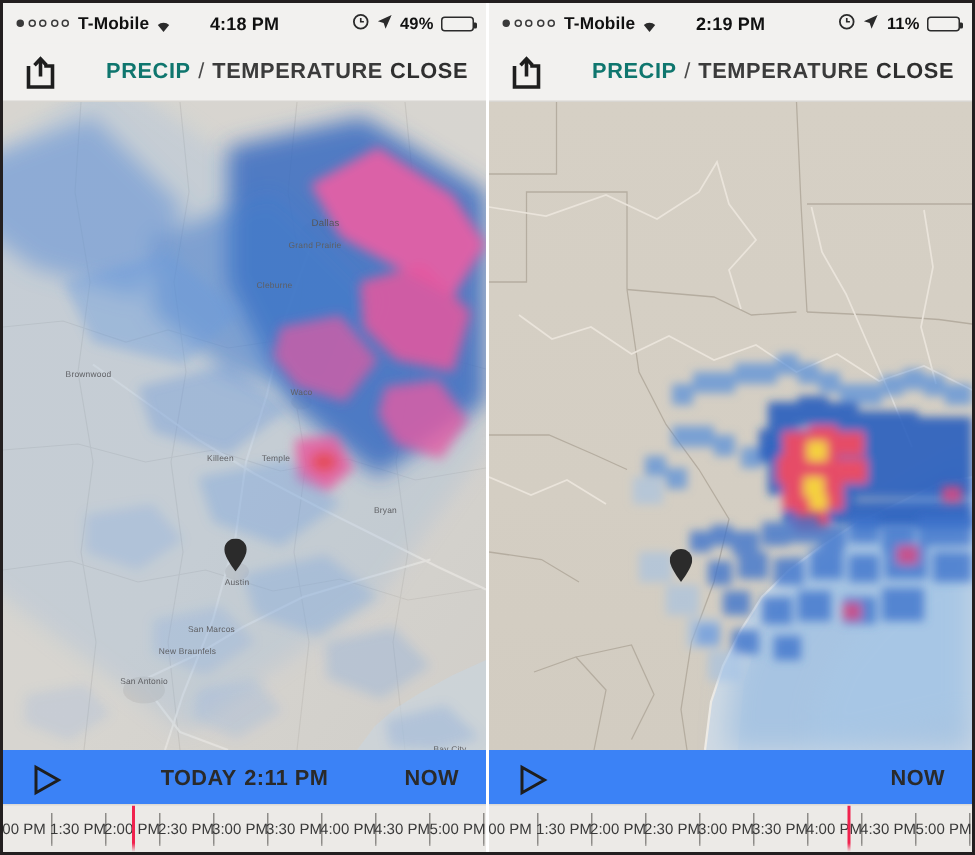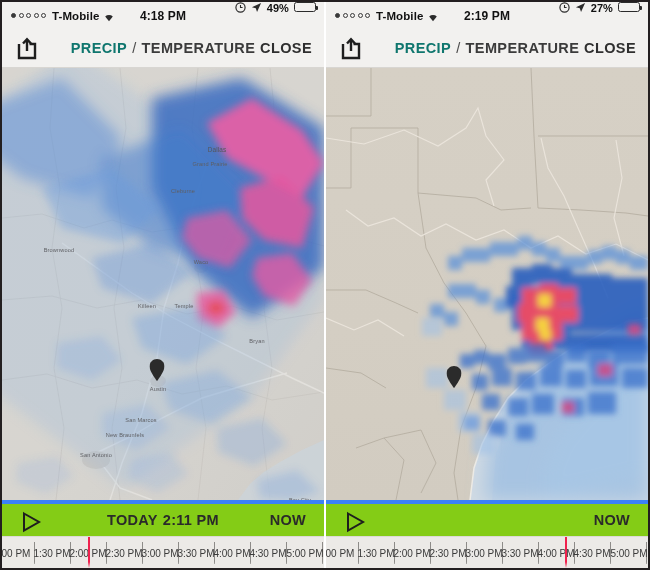--- a/index.html
+++ b/index.html
@@ -49,21 +49,21 @@
   .dot.on { background: #3a3a3a; }
   .carrier { font-size: 11.5px; font-weight: 600; }
   .wifi { display: inline-block; width: 12px; height: 10px; position: relative; top: 1px; }
   .sb-center {
     position: absolute; left: 0; right: 0; top: 0; height: 27px;
     display: flex; align-items: center; justify-content: center;
     font-size: 12px; font-weight: bold;
   }
   .sb-right {
     position: absolute; right: 8px; top: 0; height: 27px;
-    display: flex; gap: 5px;
+    display: flex; align-items: center; gap: 5px;
   }
   .batt-pct { font-size: 11px; font-weight: bold; }
   .batt {
     width: 22px; height: 10px; border: 1.3px solid #2b2b2b; border-radius: 2.5px;
     position: relative; padding: 1px;
   }
   .batt::after {
     content: ""; position: absolute; right: -3.4px; top: 3px;
     width: 2px; height: 4px; background: #2b2b2b; border-radius: 0 1px 1px 0;
   }
@@ -120,23 +120,23 @@
   .pin {
     position: absolute;
     width: 15px; height: 22px;
     transform: translate(-50%, -100%);
   }
 
   
   .controls {
     position: relative;
     height: 36px;
-    background: #84cc16;
+    background: #3b82f6;
     display: flex; align-items: center;
-    border-top: 4px solid #3b82f6;
+    border-top: 2px solid #3b82f6;
   }
   .play-btn { position: absolute; left: 18px; top: 7px; width: 22px; height: 22px; }
   .today-label {
     position: absolute; left: 0; right: 0;
     text-align: center;
     font-size: 14.5px; font-weight: bold; color: #2a2a2a; letter-spacing: .3px;
   }
   .today-label .t-day { margin-right: 5px; }
   .now-btn {
     position: absolute; right: 18px;
@@ -402,21 +402,21 @@
           <svg width="11" height="11" viewBox="0 0 12 12">
               <circle cx="6" cy="6" r="5" fill="none" stroke="#2b2b2b" stroke-width="1.3"></circle>
               <path d="M6 3.2 V6 H8.3" stroke="#2b2b2b" stroke-width="1.2" fill="none"></path>
             </svg>
         </span>
         <span>
           <svg width="11" height="11" viewBox="0 0 12 12">
               <path d="M11 1 L1 5.6 L5.2 6.9 L6.6 11 Z" fill="#2b2b2b"></path>
             </svg>
         </span>
-        <span class="batt-pct">27%</span>
+        <span class="batt-pct">11%</span>
         <span class="batt">
           <span class="batt-fill" style="width:48%"></span>
         </span>
       </div>
     </div>
 
     <div class="navbar">
       <span class="share-icon">
         <svg width="22" height="23" viewBox="0 0 22 23">
           <path d="M3 7 V21 H19 V7 H13.5" fill="none" stroke="#1e1e1e" stroke-width="2.4"></path>

